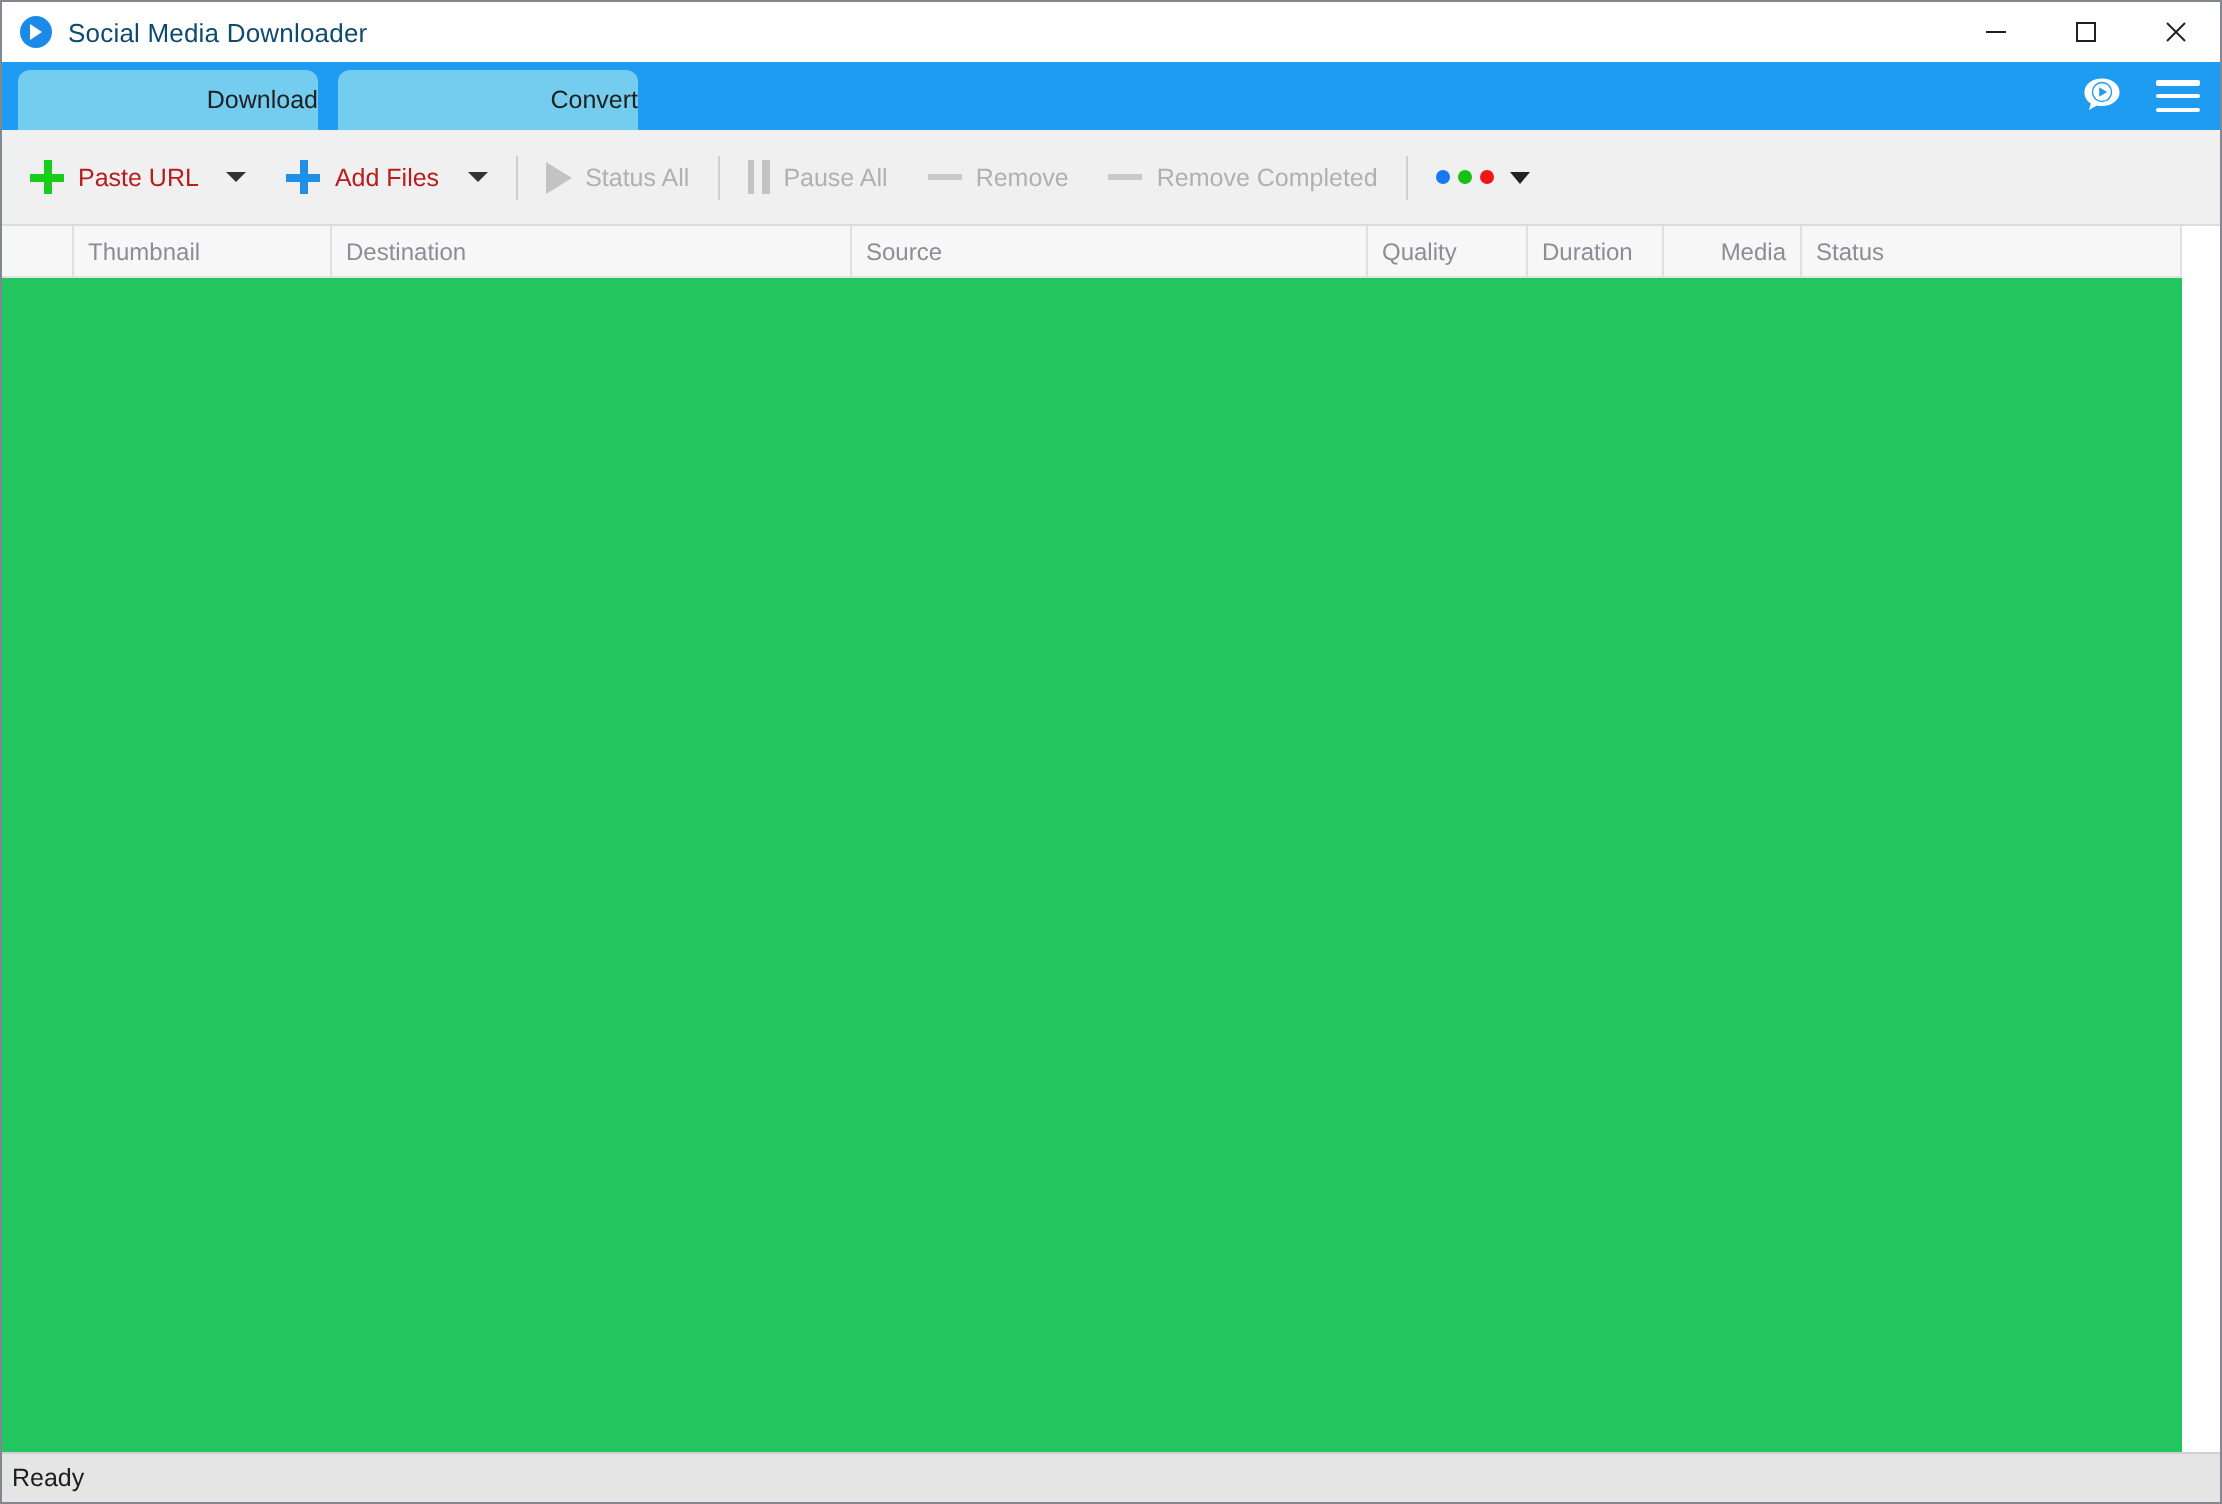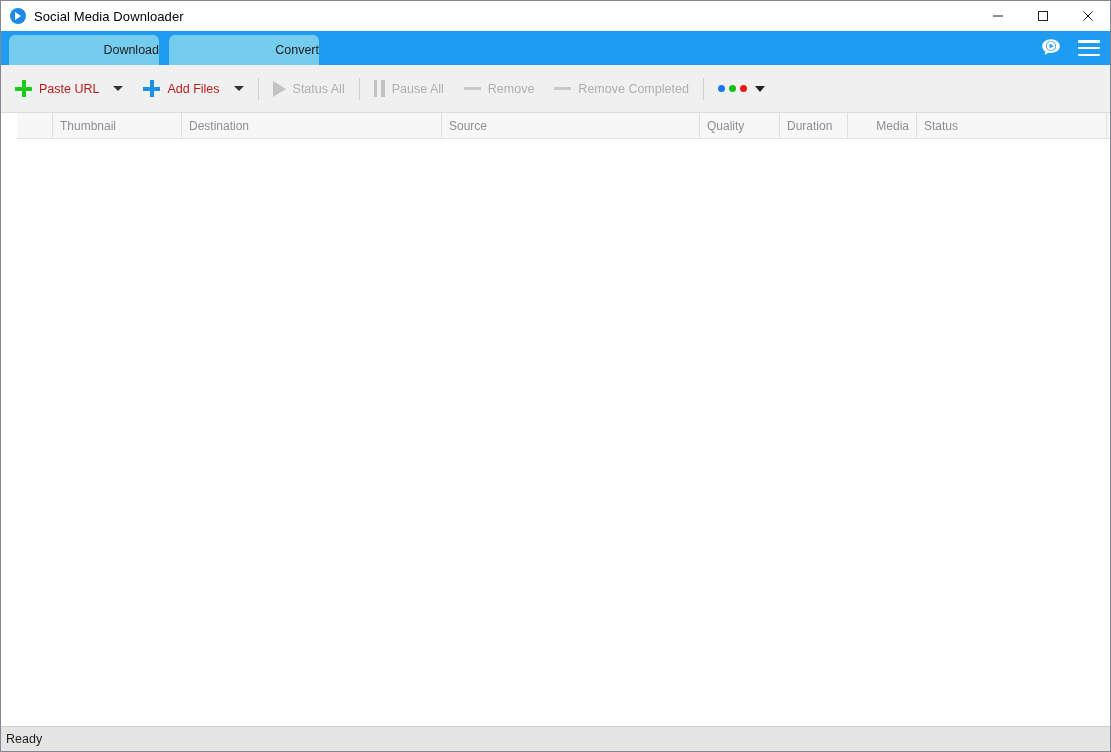--- a/index.html
+++ b/index.html
@@ -36,21 +36,21 @@
     content: "";
     position: absolute;
     left: 4.5px; top: 4px;
     width: 0; height: 0;
     border-left: 6px solid #ffffff;
     border-top: 4px solid transparent;
     border-bottom: 4px solid transparent;
   }
   .app-title {
     font-size: 13px;
-    color: #000000;
+    color: #0c4a6e;
     letter-spacing: .1px;
     white-space: nowrap;
   }
   .win-controls {
     position: absolute; right: 0; top: 0;
     height: 30px; display: flex;
   }
   .win-btn {
     width: 45px; height: 30px;
     display: flex; align-items: center; justify-content: center;
@@ -158,21 +158,21 @@
   .dot { width: 7px; height: 7px; border-radius: 50%; flex: none; }
   .dots-caret {
     width: 0; height: 0;
     border-left: 5px solid transparent;
     border-right: 5px solid transparent;
     border-top: 6px solid #222;
     margin-left: 4px;
   }
 
   
-  .table-wrap { flex: 1; display: flex; flex-direction: column; background: #404040; min-height: 0; margin-left: 16px; }
+  .table-wrap { flex: 1; display: flex; flex-direction: row; background: #22c55e; min-height: 0; }
   .thead {
     height: 26px; min-height: 26px;
     background: #f7f7f7;
     border-bottom: 1px solid #e2e2e2;
     display: flex; align-items: center;
     font-size: 12px;
     color: #8d8d95;
   }
   .th {
     height: 26px;

